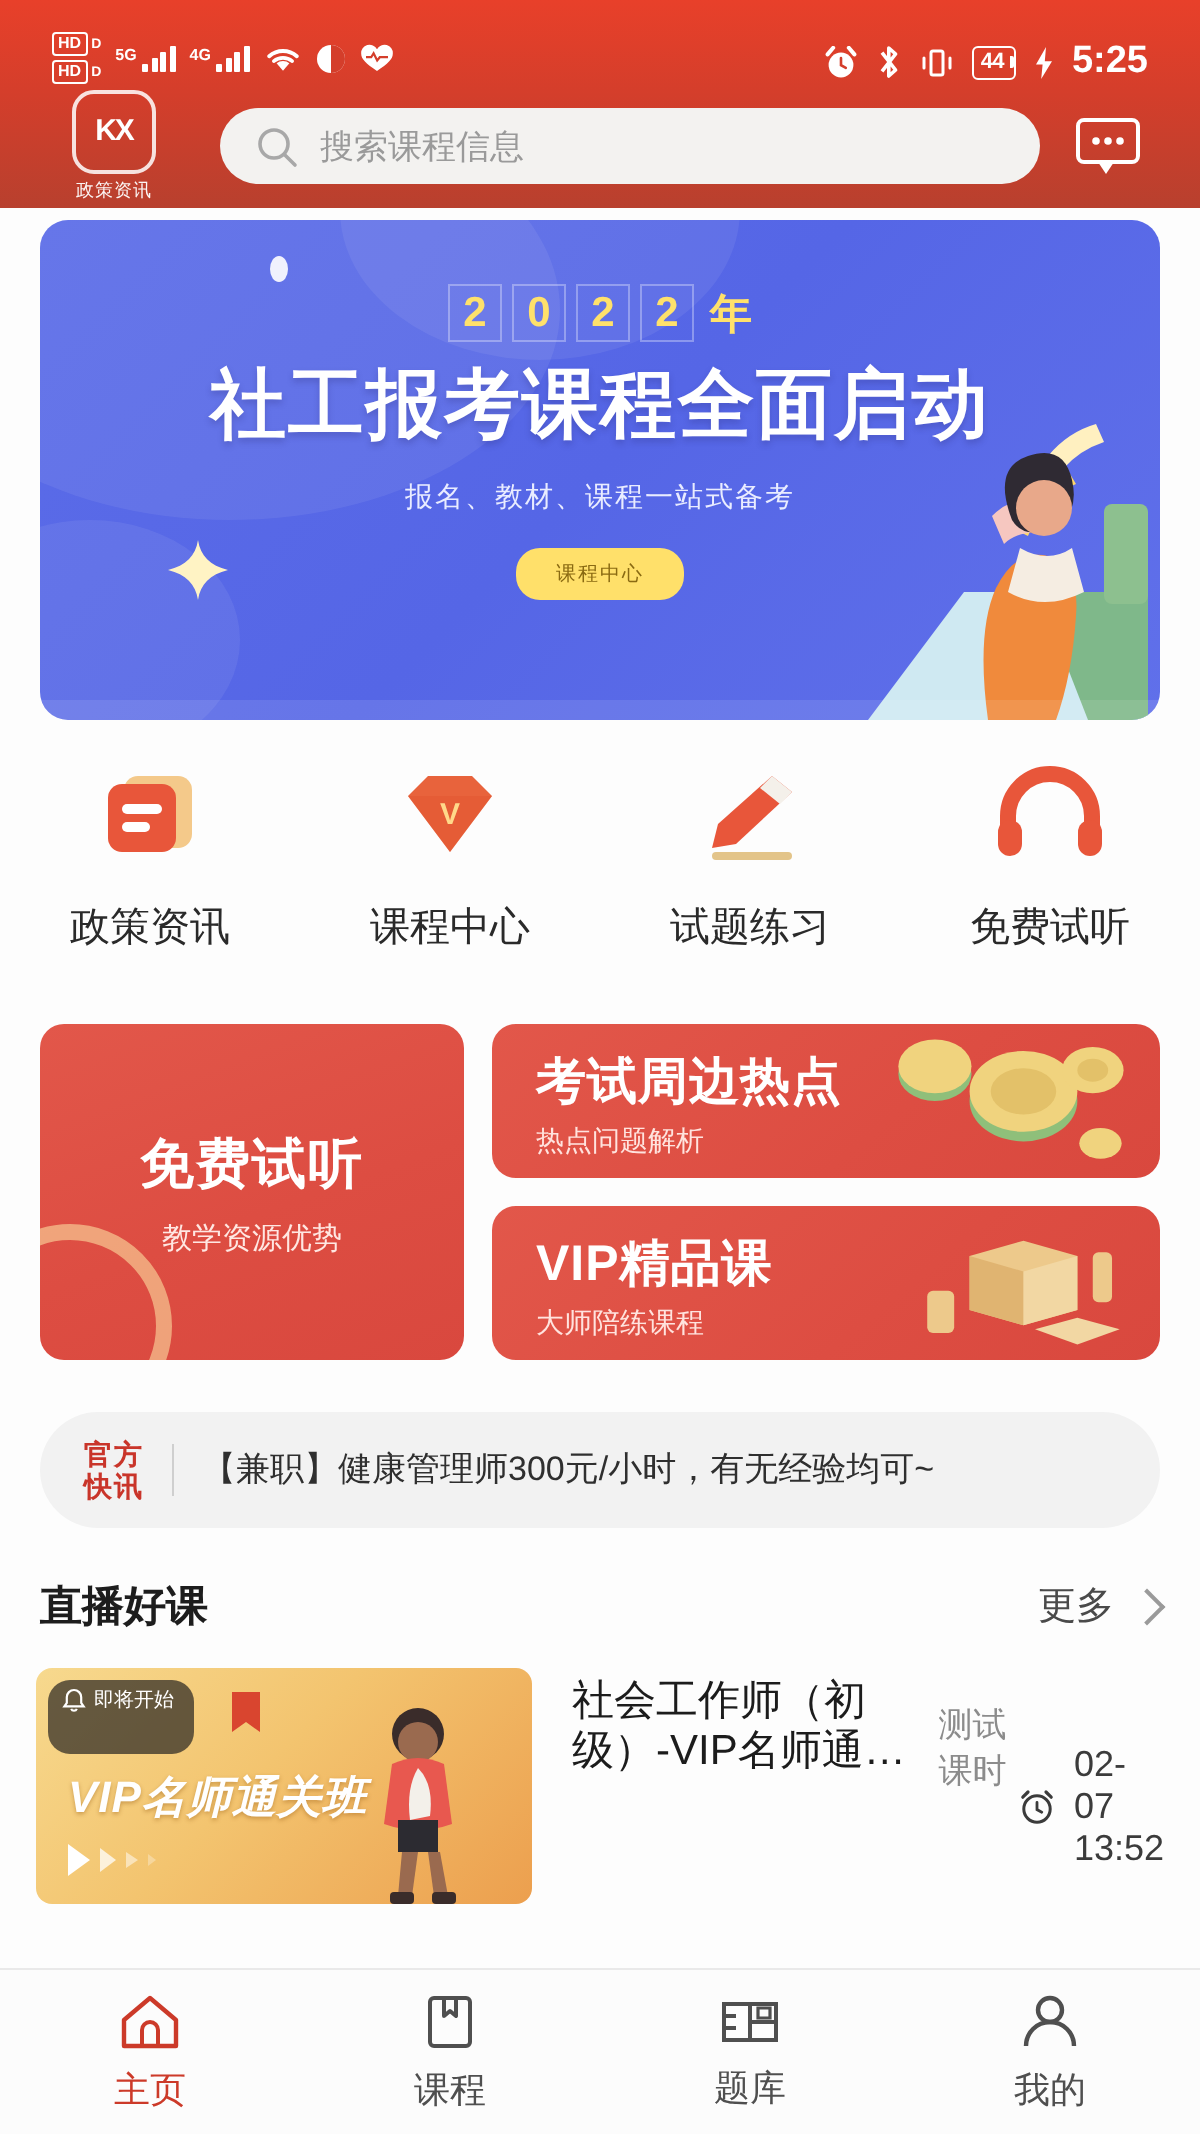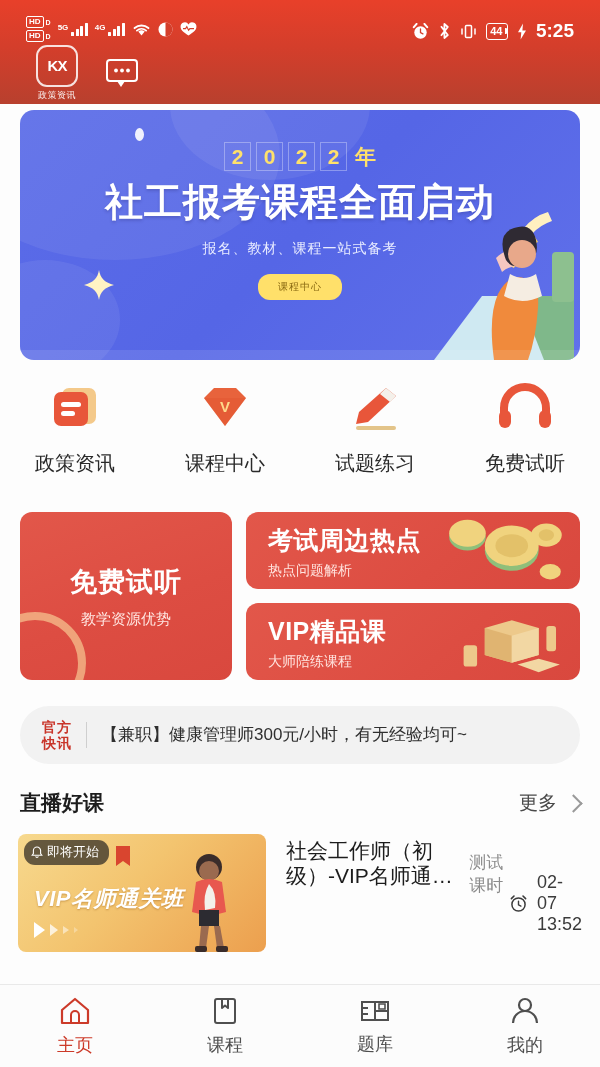--- a/index.html
+++ b/index.html
@@ -146,21 +146,21 @@
   .sec-more{display:flex;align-items:center;gap:10px;font-size:19px;color:#4a4a4a;justify-content:space-between;}
   .chev{width:11px;height:11px;border-right:2px solid #9a9a9a;border-bottom:2px solid #9a9a9a;transform:rotate(-45deg);}
 
   .course{position:absolute;left:18px;top:834px;width:564px;height:120px;display:flex;gap:20px;}
   .thumb{
     width:248px;height:118px;border-radius:8px;position:relative;overflow:hidden;
     background:linear-gradient(135deg,#f7d98e 0%,#f3c46f 45%,#ec9f4e 100%);
   }
   .thumb-badge{
     position:absolute;left:6px;top:6px;background:rgba(45,40,35,.72);color:#fff;
-    font-size:13px;border-radius:11px;padding:3px 10px 4px 7px;display:flex;align-items:center;gap:4px;
+    font-size:10px;border-radius:11px;padding:3px 10px 20px 7px;display:flex;align-items:center;gap:4px;
   }
   .thumb-title{position:absolute;left:16px;top:50px;color:#fff;font-size:22px;font-weight:bold;font-style:italic;letter-spacing:.5px;text-shadow:0 1px 2px rgba(150,90,20,.45);}
   .thumb-arrows{position:absolute;left:16px;top:88px;display:flex;align-items:center;gap:5px;}
   .thumb-arrows span{width:0;height:0;border-style:solid;border-color:transparent transparent transparent #fff;}
   .thumb-fig{position:absolute;right:26px;bottom:0;width:62px;height:100px;}
   .thumb-book{position:absolute;left:98px;top:12px;width:14px;height:20px;}
   .cinfo{flex:1;display:flex;padding-top:4px;}
   .c-title{font-size:21px;color:#1c1c1c;line-height:1.2;}
   .c-sub{font-size:17px;color:#8c8c8c;margin-top:13px;}
   .c-time{display:flex;align-items:center;gap:9px;margin-top:15px;font-size:18px;color:#3b3b3b;}
@@ -260,20 +260,29 @@
         </span>
         <span>5:25</span>
       </div>
     </div>
 
     <div class="topbar">
       <div class="logo">
         <div class="logo-mark">KX</div>
         <div class="logo-text">政策资讯</div>
       </div>
+      <div class="search">
+        <span class="icn">
+          <svg width="21" height="21" viewBox="0 0 21 21">
+              <circle cx="9" cy="9" r="7" stroke="#a8a8a8" stroke-width="1.8" fill="none"></circle>
+              <path d="M14.2 14.2 19.5 19.5" stroke="#a8a8a8" stroke-width="1.8" stroke-linecap="round"></path>
+            </svg>
+        </span>
+        <span class="search-ph">搜索课程信息</span>
+      </div>
       <div class="msg-btn">
         <span class="icn">
           <svg width="34" height="30" viewBox="0 0 34 30">
               <rect x="2" y="2" width="30" height="21" rx="3" stroke="#fff" stroke-width="2" fill="none"></rect>
               <path d="M12 23 16 29 20 23" fill="#fff"></path>
               <circle cx="11" cy="12.5" r="1.9" fill="#fff"></circle>
               <circle cx="17" cy="12.5" r="1.9" fill="#fff"></circle>
               <circle cx="23" cy="12.5" r="1.9" fill="#fff"></circle>
             </svg>
         </span>

